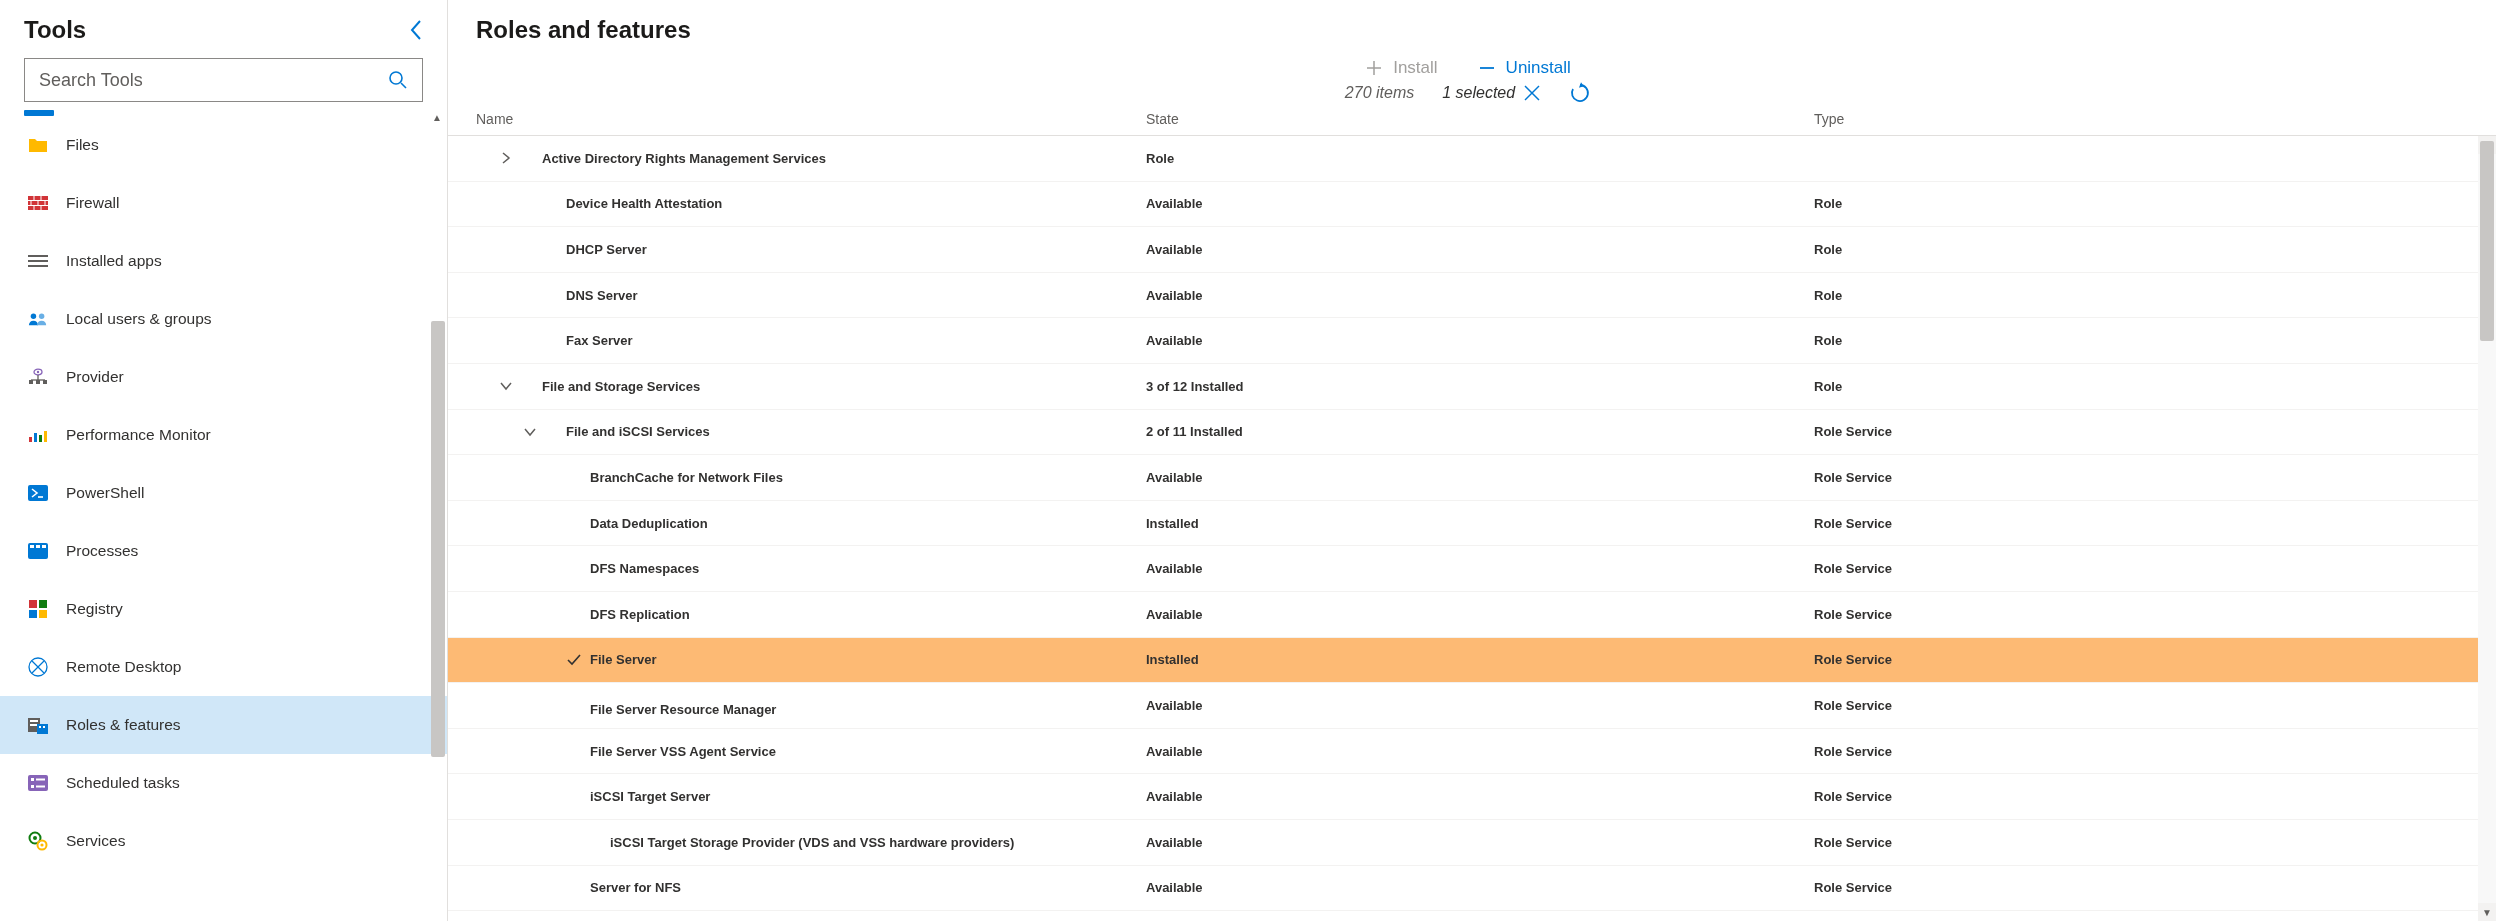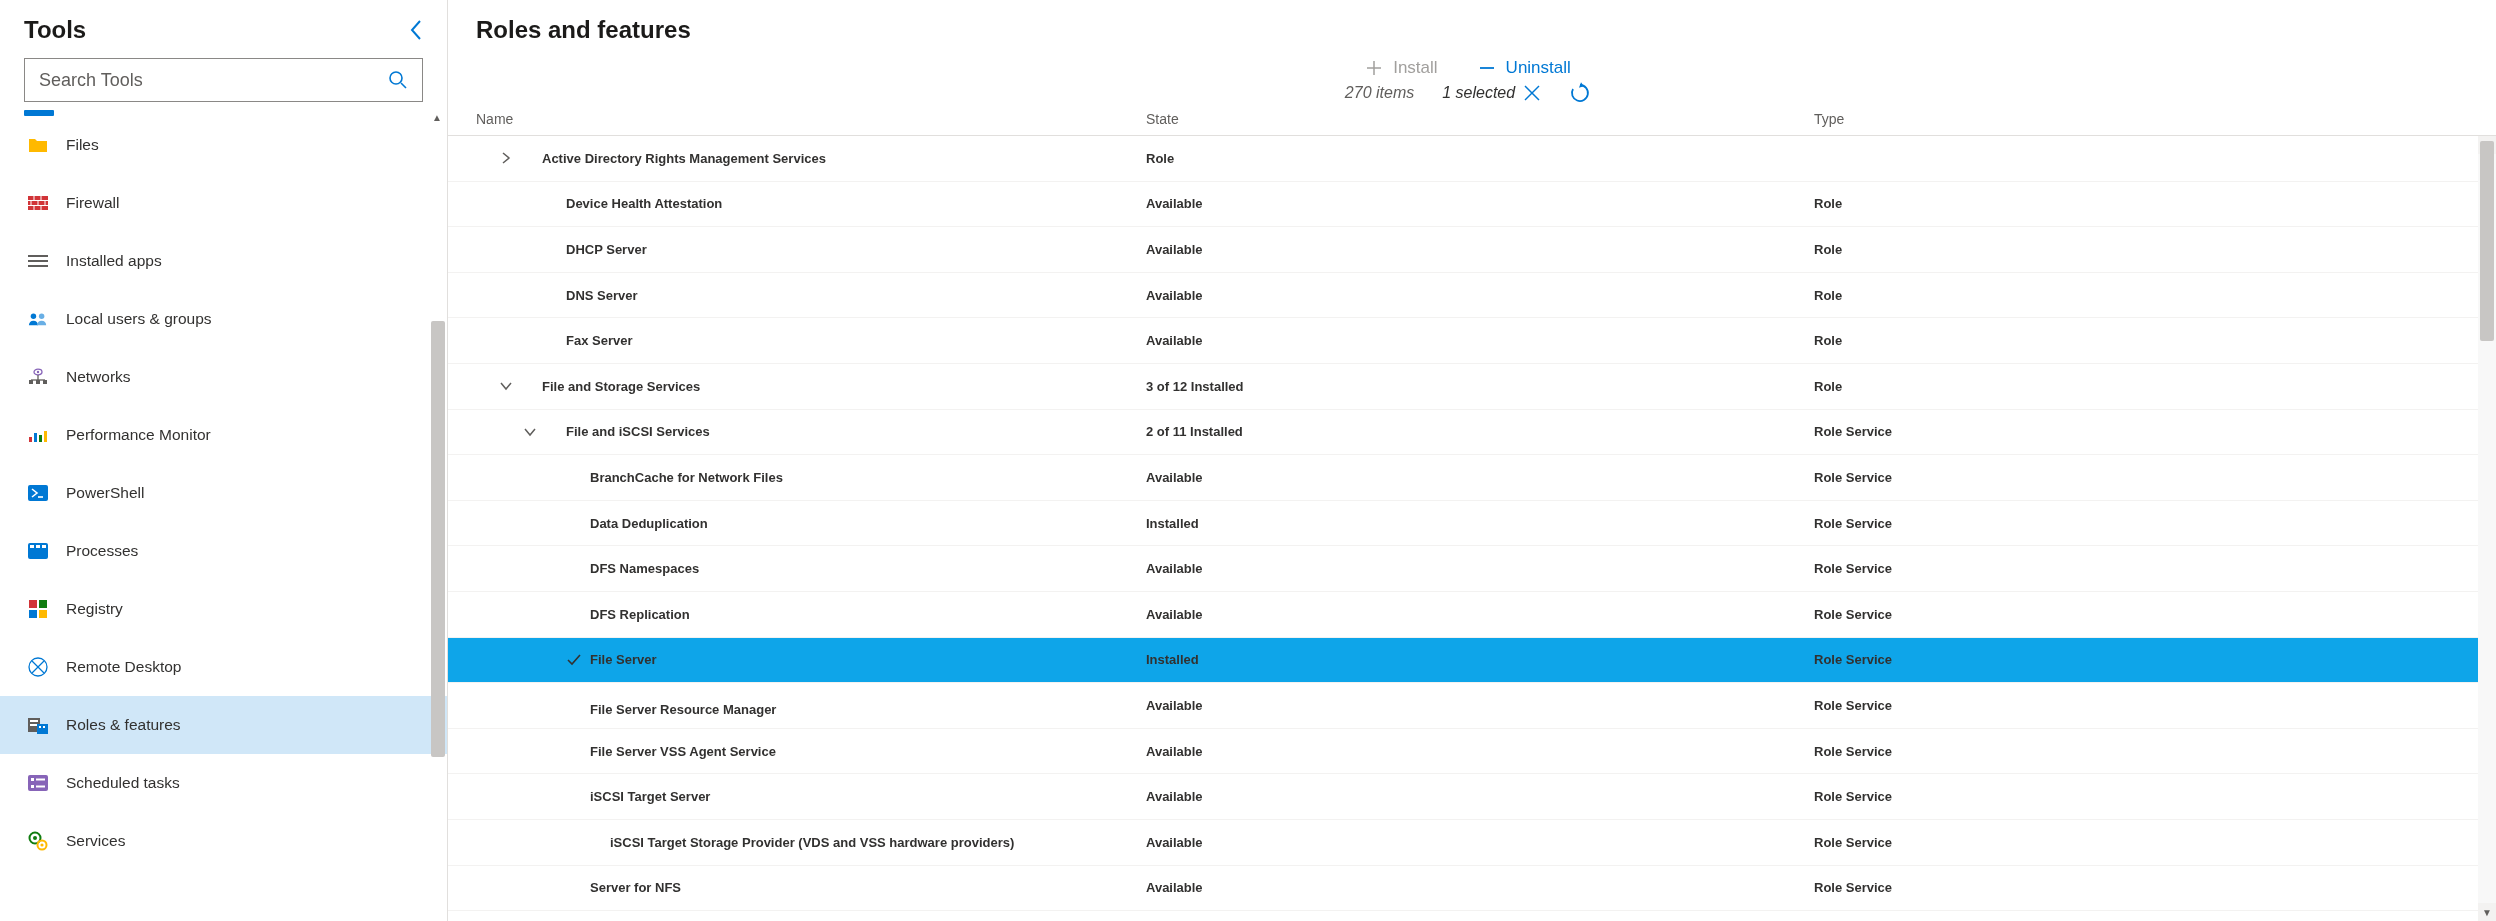--- a/index.html
+++ b/index.html
@@ -193,21 +193,21 @@
   .row {
     display: flex;
     align-items: center;
     height: 45.6px;
     padding: 0 28px;
     border-bottom: 1px solid #f3f2f1;
     font-size: 13px;
     cursor: pointer;
     font-weight: bold;
   }
-  .row.selected { background: #0ea5e9; }
+  .row.selected { background: #fdba74; }
   .name-cell {
     width: 670px;
     display: flex;
     align-items: center;
     flex-shrink:0;
   }
   .state-cell { width: 668px; flex-shrink:0; }
   .type-cell { flex:1; }
   .expander {
     width: 20px;
@@ -322,21 +322,21 @@
             <svg width="20" height="18" viewBox="0 0 20 18">
               <ellipse cx="10" cy="4" rx="4" ry="2.8" fill="none" stroke="#8764b8" stroke-width="1.3"></ellipse>
               <circle cx="10" cy="4" r="1.2" fill="#8764b8"></circle>
               <line x1="10" y1="7" x2="10" y2="12" stroke="#605e5c" stroke-width="1.3"></line>
               <line x1="3" y1="12" x2="17" y2="12" stroke="#605e5c" stroke-width="1.3"></line>
               <rect x="1" y="12" width="4" height="4" fill="#605e5c"></rect>
               <rect x="8" y="12" width="4" height="4" fill="#605e5c"></rect>
               <rect x="15" y="12" width="4" height="4" fill="#605e5c"></rect>
             </svg>
           </span>
-          <span class="nav-label">Networks</span>
+          <span class="nav-label">Provider</span>
         </div>
         <div class="nav-item">
           <span class="nav-icon">
             <svg width="20" height="16" viewBox="0 0 20 16">
               <rect x="1" y="10" width="3" height="5" fill="#d13438"></rect>
               <rect x="6" y="6" width="3" height="9" fill="#0078d4"></rect>
               <rect x="11" y="8" width="3" height="7" fill="#107c10"></rect>
               <rect x="16" y="4" width="3" height="11" fill="#ffb900"></rect>
             </svg>
           </span>

